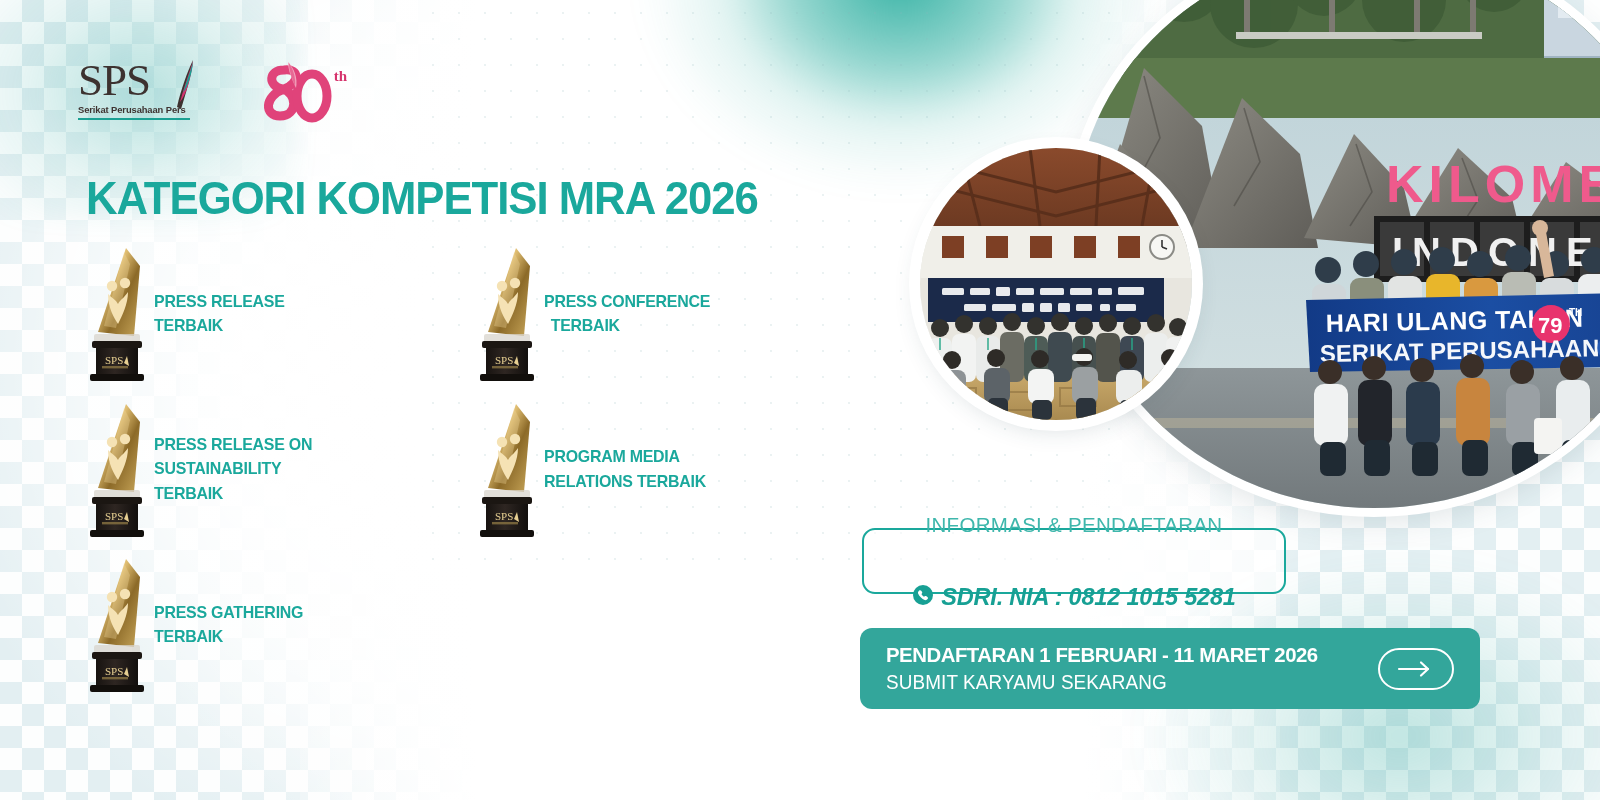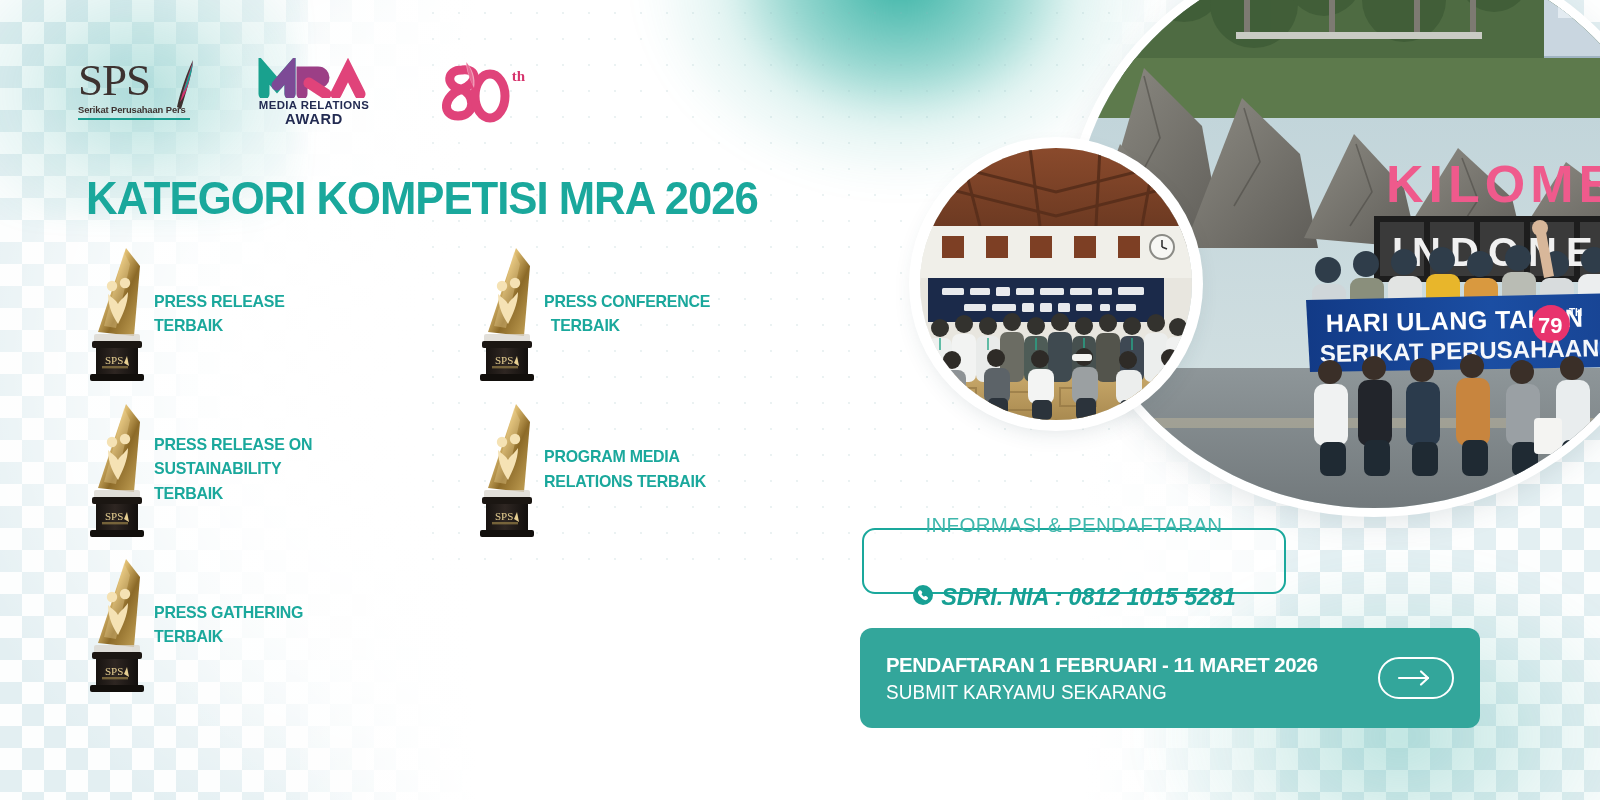--- a/index.html
+++ b/index.html
@@ -115,21 +115,21 @@
     display:flex; flex-direction:column; align-items:center; justify-content:center;
     background:rgba(255,255,255,.55);
     gap:48px;
   }
   .info-title { font-size:20.5px; font-weight:400; color:#3fb7ac; letter-spacing:.3px; line-height:23px; }
   .info-line { display:flex; align-items:center; gap:7px; margin-top:0px;font-style:italic; }
   .info-phone-text { font-size:23.5px; font-weight:700; color:#17a094; letter-spacing:-.2px; line-height:26px; }
 
   
   #cta-bar {
-    position:absolute; left:860px; top:628px; width:620px; height:100px;
+    position:absolute; left:860px; top:628px; width:620px; height:81px;
     background:#33a69b; border-radius:12px;
     display:flex; align-items:center; padding:0 26px;
   }
   .cta-text { flex:1; }
   .cta-line1 { font-size:21px; font-weight:700; color:#ffffff; letter-spacing:-.5px; line-height:28px; transform:scaleX(.97); transform-origin:left center; white-space:nowrap; }
   .cta-line2 { font-size:19.5px; font-weight:400; color:#ffffff; letter-spacing:.1px; line-height:27px; transform:scaleX(.97); transform-origin:left center; white-space:nowrap; }
   .cta-arrow-btn {
     flex:0 0 auto; width:76px; height:42px;
     border:2.4px solid #ffffff; border-radius:21px;
     display:flex; align-items:center; justify-content:center;
@@ -438,33 +438,20 @@
         <svg viewBox="0 0 22 54" width="22" height="54">
           <path d="M19,1 C13,14 7,30 3,48 L7,50 C12,34 17,17 19,1 Z" fill="#3d3230"></path>
           <path d="M19,2 C15,14 10,28 6,43 C12,36 17,20 19,2 Z" fill="#d4316f"></path>
           <path d="M19,3 C16,13 12,24 9,34 C14,27 18,15 19,3 Z" fill="#1aa093"></path>
         </svg>
       </div>
       <div class="sps-sub">Serikat Perusahaan Pers</div>
       <div class="sps-rule"></div>
     </div>
 
-    <div class="mra-logo">
-      <svg width="116" height="40" viewBox="0 0 116 40">
-        <g stroke-linecap="round" fill="none" stroke-width="11">
-          <path d="M8,36 L8,12 L21,27 L34,12 L34,36" stroke="#19a18e"></path>
-          <path d="M21,27 L34,12 L34,36" stroke="#7d4a96"></path>
-          <path d="M46,36 L46,14 L62,14 C70,14 70,25 62,25 L50,25" stroke="#9c3f86"></path>
-          <path d="M53,25 L70,36" stroke="#e0437a"></path>
-          <path d="M80,36 L92,12 L104,36" stroke="#e0437a"></path>
-        </g>
-      </svg>
-      <div class="mra-sub1">MEDIA RELATIONS</div>
-      <div class="mra-sub2">AWARD</div>
-    </div>
 
     <div class="th80-logo">
       <svg width="80" height="72" viewBox="0 0 80 72">
         <g fill="none" stroke="#e0437a" stroke-width="9" stroke-linecap="round">
           <path d="M30,14 C14,14 14,30 28,33 C44,37 44,60 26,60 C10,60 10,40 30,33 C46,27 46,12 30,14 Z"></path>
           <ellipse cx="58" cy="40" rx="15" ry="22"></ellipse>
         </g>
         <path d="M34,6 C40,12 44,22 42,32 C38,24 34,14 34,6 Z" fill="#f2a3bc"></path>
         <path d="M35,7 C39,13 42,22 41,30 C38,23 35,14 35,7 Z" fill="#e0437a" opacity=".6"></path>
       </svg>

